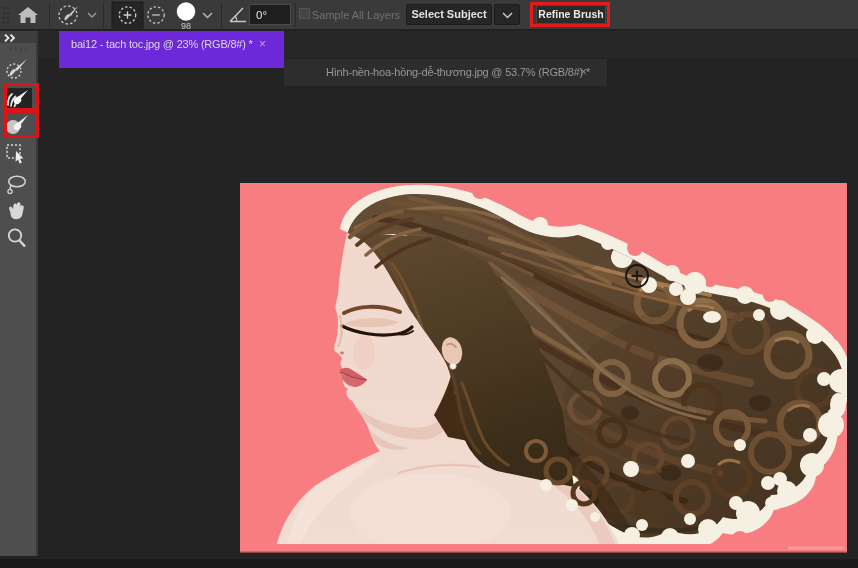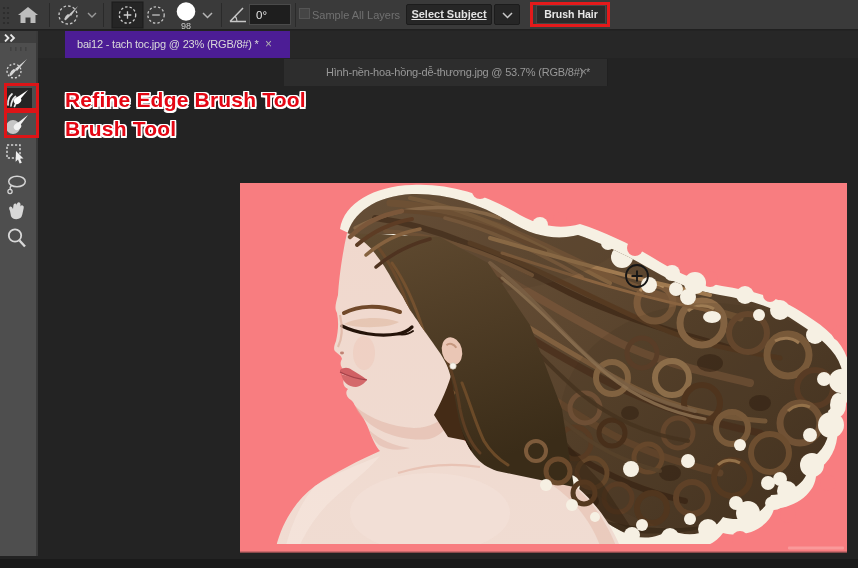--- a/index.html
+++ b/index.html
@@ -62,33 +62,33 @@
       </g>
 
       <rect x="249.5" y="4.5" width="41" height="20" fill="#1e1e1e" stroke="#4a4a4a" stroke-width="1"></rect>
       <text x="256" y="19" font-size="11.5" fill="#e3e3e3">0°</text>
       <rect x="295" y="3" width="1" height="24" fill="#2a2a2a"></rect>
 
       <rect x="299.5" y="8.5" width="10" height="10" fill="#454545" stroke="#555555" stroke-width="1"></rect>
       <text x="312" y="19" font-size="11" fill="#717171">Sample All Layers</text>
     </svg>
 
-    <div class="abs" style="left:406px;top:4px;width:86px;height:21px;background:#262626;border:1px solid #1c1c1c;border-radius:2px;box-sizing:border-box;color:#e2e2e2;font-size:11px;font-weight:bold;text-align:center;line-height:19px;text-decoration:underline;">Select Subject</div>
+    <div class="abs" style="left:406px;top:4px;width:86px;height:21px;background:#262626;border:1px solid #1c1c1c;border-radius:2px;box-sizing:border-box;color:#e2e2e2;font-size:11px;font-weight:bold;text-align:center;line-height:19px;">Select Subject</div>
     <div class="abs" style="left:494px;top:4px;width:26px;height:21px;background:#262626;border:1px solid #1c1c1c;border-radius:2px;box-sizing:border-box;">
       <svg width="24" height="19">
           <path d="M8 8 l4.5 4.5 l4.5 -4.5" stroke="#c9c9c9" stroke-width="1.5" fill="none"></path>
         </svg>
     </div>
 
-    <div class="abs" style="left:536px;top:5px;width:70px;height:19px;background:#2b2b2b;border:1px solid #464646;box-sizing:border-box;color:#e8e8e8;font-size:10.5px;font-weight:bold;text-align:center;line-height:17px;">Brush Hair</div>
+    <div class="abs" style="left:536px;top:5px;width:70px;height:19px;background:#2b2b2b;border:1px solid #464646;box-sizing:border-box;color:#e8e8e8;font-size:10.5px;font-weight:bold;text-align:center;line-height:17px;">Refine Brush</div>
     <div class="abs" style="left:530px;top:2px;width:80px;height:25px;border:3px solid #e41a1b;box-sizing:border-box;"></div>
   </div>
 
   <div class="abs" style="left:38px;top:31px;width:820px;height:27px;background:#272727;">
-    <div class="abs" style="left:27px;top:0;width:225px;height:27px;background:#4c1d95;color:#dadada;font-size:11px;letter-spacing:-0.2px;line-height:27px;white-space:nowrap;">
+    <div class="abs" style="left:21px;top:0;width:225px;height:37px;background:#6d28d9;color:#dadada;font-size:11px;letter-spacing:-0.2px;line-height:27px;white-space:nowrap;">
       <span style="margin-left:12px;">bai12 - tach toc.jpg @ 23% (RGB/8#) *</span>
       <span style="position:absolute;left:200px;top:0;color:#b0b0b0;font-size:12px;">×</span>
     </div>
     <div class="abs" style="left:246px;top:0;width:324px;height:27px;background:#2d2d2d;border-right:1px solid #202020;box-sizing:border-box;color:#989898;font-size:11px;letter-spacing:-0.2px;line-height:27px;white-space:nowrap;margin-top:28px;">
       <span style="margin-left:42px;">Hình-nền-hoa-hồng-dễ-thương.jpg @ 53.7% (RGB/8#) *</span>
       <span style="position:absolute;left:296px;top:0;color:#8a8a8a;font-size:12px;">×</span>
     </div>
   </div>
 
   <div class="abs" style="left:0;top:31px;width:38px;height:525px;background:#4e4e4e;">
@@ -147,23 +147,20 @@
       <g transform="translate(0,196)" fill="none" stroke="#d8d8d8">
         <circle cx="15" cy="8.5" r="6.2" stroke-width="1.8"></circle>
         <path d="M19.5 13.5 L25 19.5" stroke-width="2.4"></path>
       </g>
     </svg>
   </div>
 
   <div class="abs" style="left:4px;top:83px;width:35px;height:28px;border:3.5px solid #dd1417;box-sizing:border-box;"></div>
   <div class="abs" style="left:4px;top:110px;width:35px;height:28px;border:3.5px solid #dd1417;box-sizing:border-box;"></div>
 
-  <div class="abs" style="left:65px;top:85px;color:#e30613;font-size:21px;letter-spacing:0.2px;font-weight:bold;white-space:nowrap;line-height:29px;
-      text-shadow:-1.5px -1.5px 0 #fff, 1.5px -1.5px 0 #fff, -1.5px 1.5px 0 #fff, 1.5px 1.5px 0 #fff, -1.5px 0 0 #fff, 1.5px 0 0 #fff, 0 -1.5px 0 #fff, 0 1.5px 0 #fff;">
-      Refine Edge Brush Tool<br>Brush Tool</div>
 
   <svg class="abs" style="left:240px;top:183px" width="607" height="370" viewBox="0 0 607 370">
     <defs>
       <linearGradient id="hg" x1="0" y1="0" x2="1" y2="0.7">
         <stop offset="0" stop-color="#6e553c"></stop>
         <stop offset="0.5" stop-color="#5c462f"></stop>
         <stop offset="1" stop-color="#493623"></stop>
       </linearGradient>
       <linearGradient id="sk" x1="0" y1="0" x2="0" y2="1">
         <stop offset="0" stop-color="#f0d8cd"></stop>

